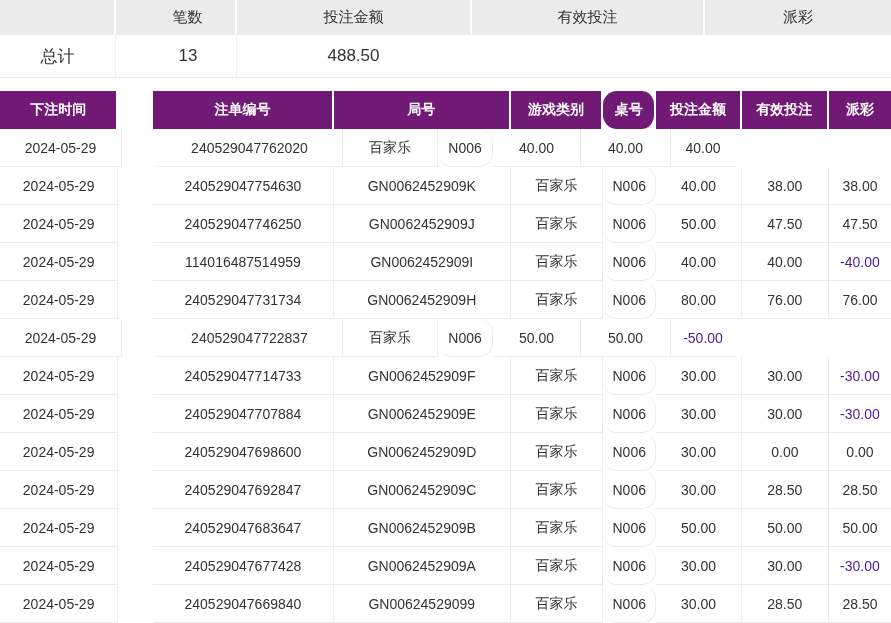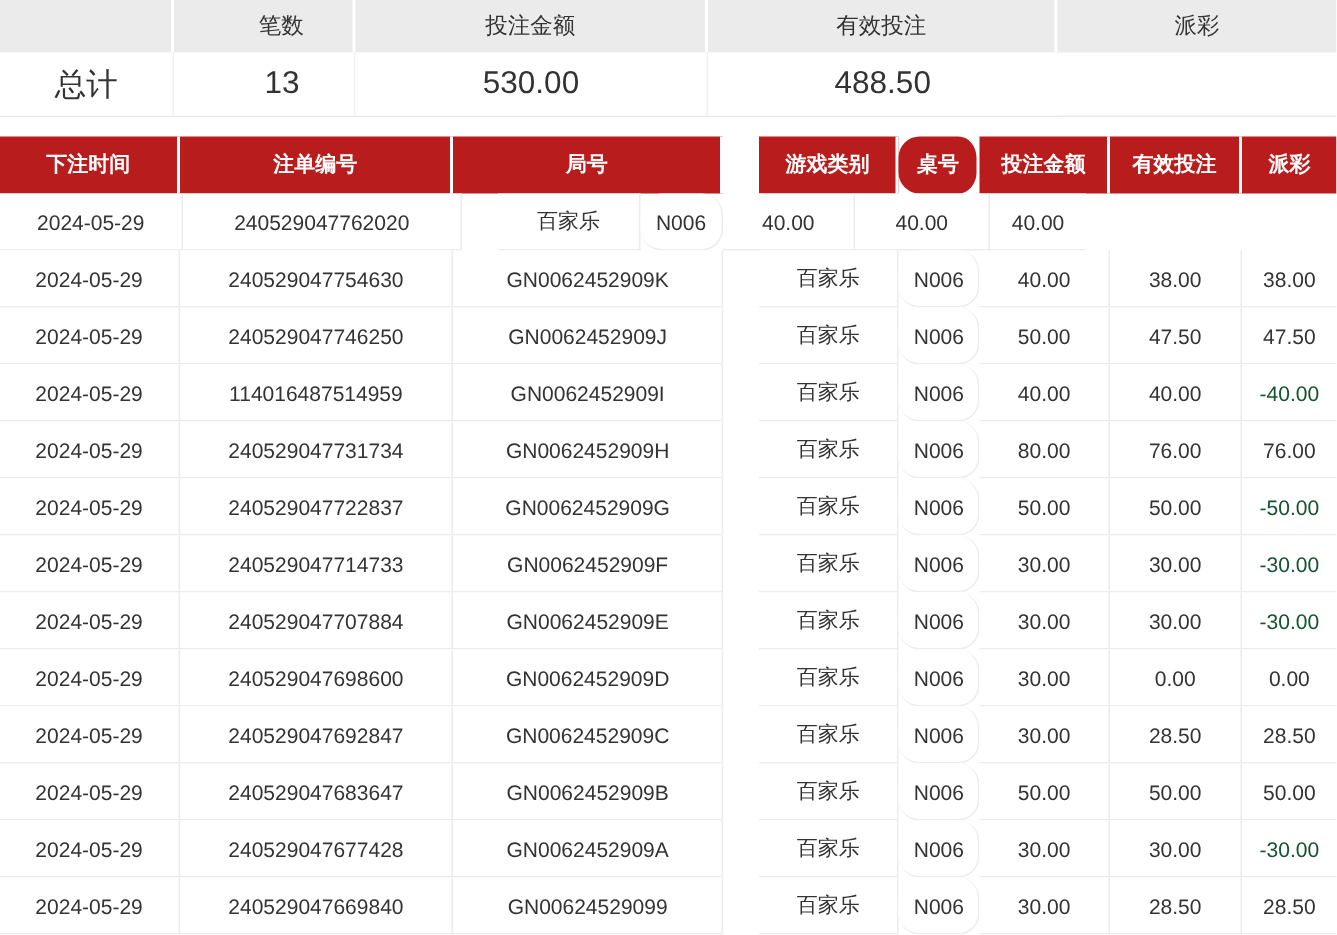--- a/index.html
+++ b/index.html
@@ -17,83 +17,82 @@
     background: #ebebeb;
     color: #333;
     font-size: 15px;
     display: flex; align-items: center; justify-content: center;
     border-right: 2px solid #fff;
   }
   .summary-header .sh:last-child { border-right: none; }
   .summary-row { display: flex; height: 43px; border-bottom: 1px solid #e8e8e8; }
   .summary-row .sd {
     color: #333;
-    font-size: 21px;
+    font-size: 17px;
     display: flex; align-items: center; justify-content: center;
     border-right: 1px solid #f0f0f0;
     background: #fff;
     text-align: right;
   }
   .summary-row .sd:last-child { border-right: none; }
   .scol0 { width: 116px; }
   .scol1 { width: 121px; padding-left: 24px; }
   .scol2 { width: 235px; }
   .scol3 { width: 233px; }
   .scol4 { width: 186px; }
 
   .gap { height: 13px; background: #fff; }
 
   
   .thead { display: flex; height: 38px; }
   .thead .th {
-    background: #b91c1c;
+    background: #701a75;
     color: #fff;
     font-size: 14px;
     font-weight: bold;
     display: flex; align-items: center; justify-content: center;
     border-right: 2px solid #fff;
   }
   .thead .th:last-child { border-right: none; }
   .trow { display: flex; height: 38px; }
   .trow .td {
     background: #fff;
     color: #333;
     font-size: 14px;
     display: flex; align-items: center; justify-content: center;
     border-right: 1px solid #ececec;
     border-bottom: 1px solid #ececec;
     white-space: nowrap;
   }
   .trow .td:last-child { border-right: none; }
-  .trow .td.neg { color: #14532d; }
+  .trow .td.neg { color: #4c1d95; }
   .col0 { width: 122px; }
-  .col1 { width: 186px; }
+  .col1 { width: 186px; margin-left: 35px; }
   .col2 { width: 183px; text-align: right; }
-  .col3 { width: 95px; margin-left: 24px; }
+  .col3 { width: 95px; }
   .col4 { width: 55px; border-radius: 14px; }
   .col5 { width: 88px; }
   .col6 { width: 90px; }
   .col7 { width: 64px; }
 </style>
 </head>
 <body>
 
 <div class="page">
 
   <div class="summary-header">
     <div class="sh scol0"></div>
     <div class="sh scol1">笔数</div>
     <div class="sh scol2">投注金额</div>
     <div class="sh scol3">有效投注</div>
     <div class="sh scol4">派彩</div>
   </div>
   <div class="summary-row">
     <div class="sd scol0">总计</div>
     <div class="sd scol1">13</div>
-    <div class="sd scol2">530.00</div>
     <div class="sd scol3">488.50</div>
   </div>
 
   <div class="gap"></div>
 
   <div class="thead">
     <div class="th col0">下注时间</div>
     <div class="th col1">注单编号</div>
     <div class="th col2">局号</div>
     <div class="th col3">游戏类别</div>
@@ -148,21 +147,20 @@
         <div class="td col2">GN0062452909H</div>
         <div class="td col3">百家乐</div>
         <div class="td col4">N006</div>
         <div class="td col5">80.00</div>
         <div class="td col6">76.00</div>
         <div class="td col7">76.00</div>
       </div>
       <div class="trow">
         <div class="td col0">2024-05-29</div>
         <div class="td col1">240529047722837</div>
-        <div class="td col2">GN0062452909G</div>
         <div class="td col3">百家乐</div>
         <div class="td col4">N006</div>
         <div class="td col5">50.00</div>
         <div class="td col6">50.00</div>
         <div class="td col7 neg">-50.00</div>
       </div>
       <div class="trow">
         <div class="td col0">2024-05-29</div>
         <div class="td col1">240529047714733</div>
         <div class="td col2">GN0062452909F</div>

